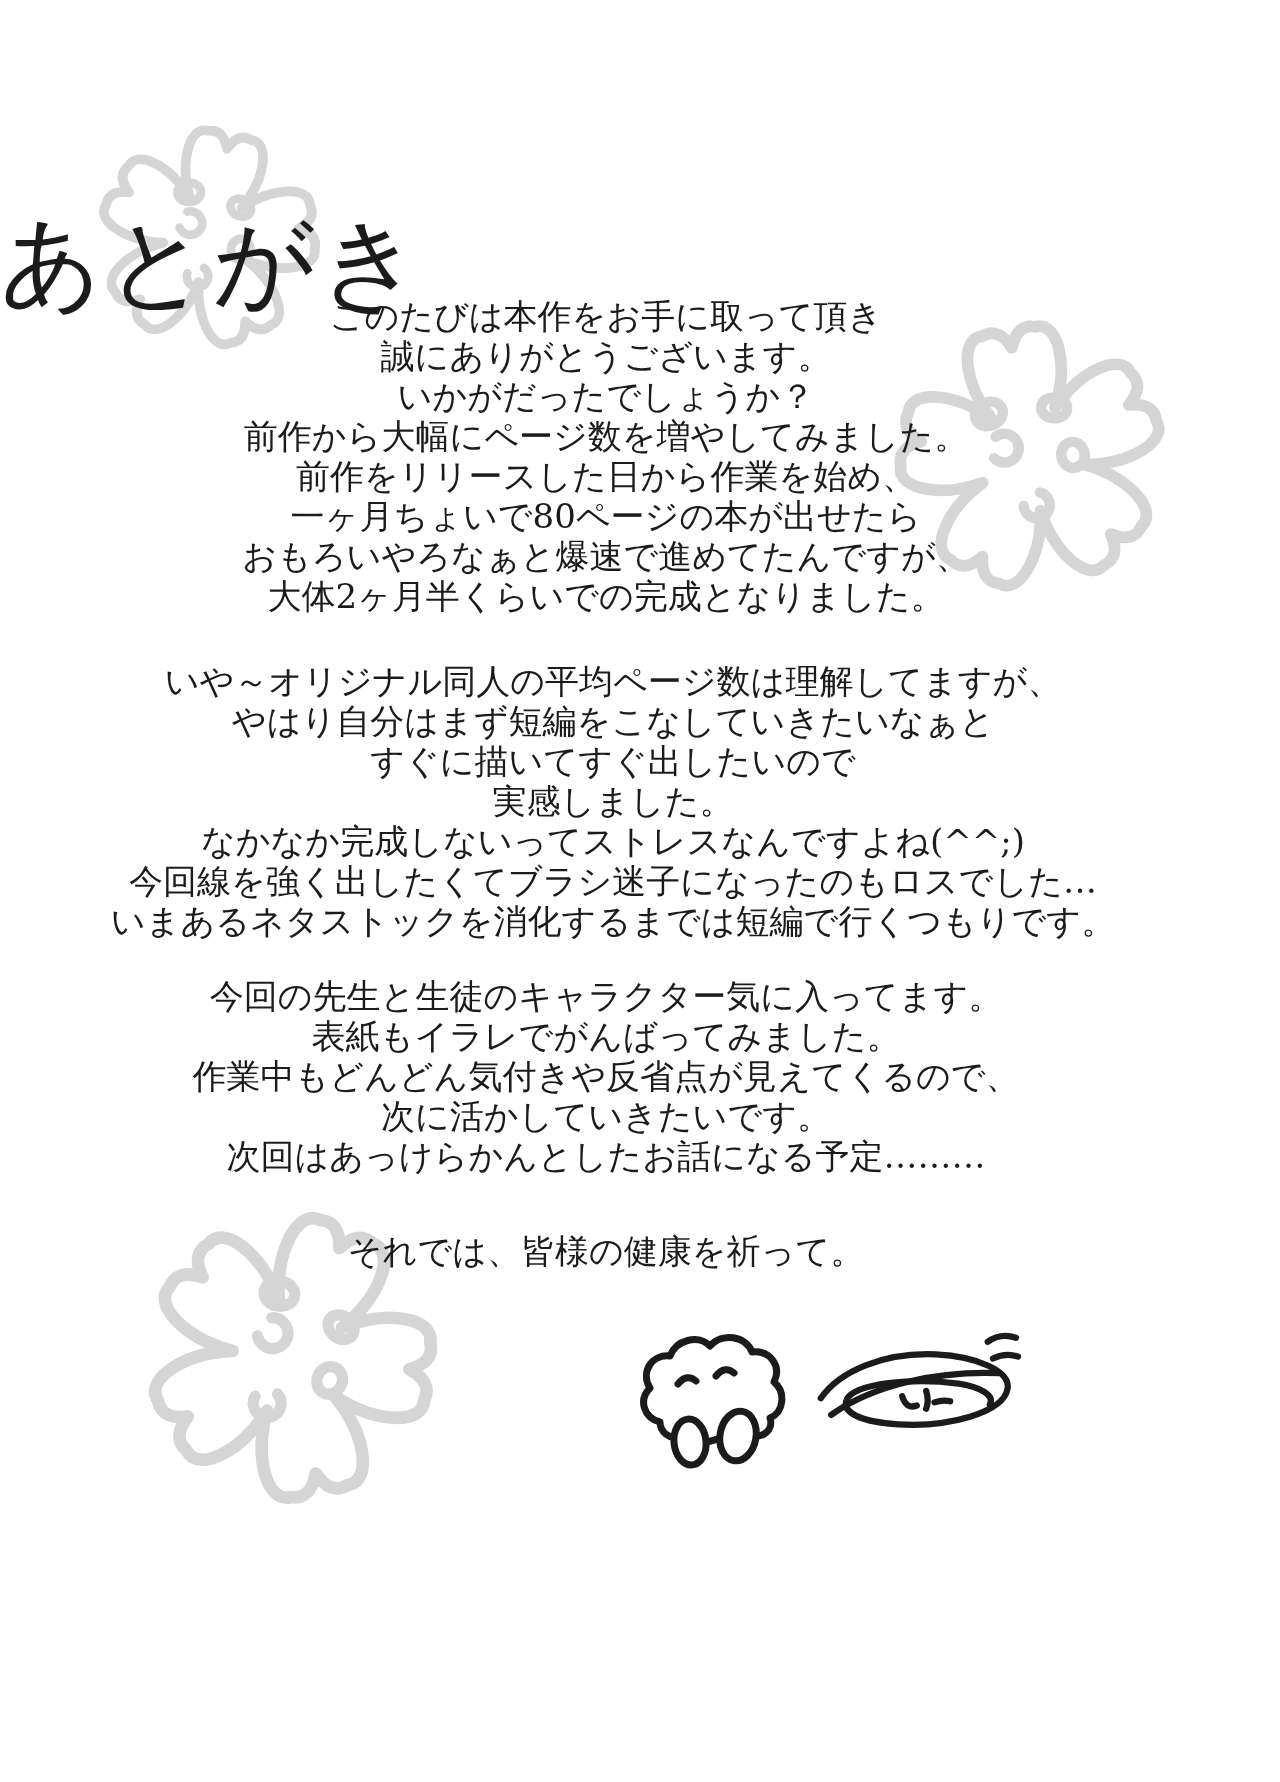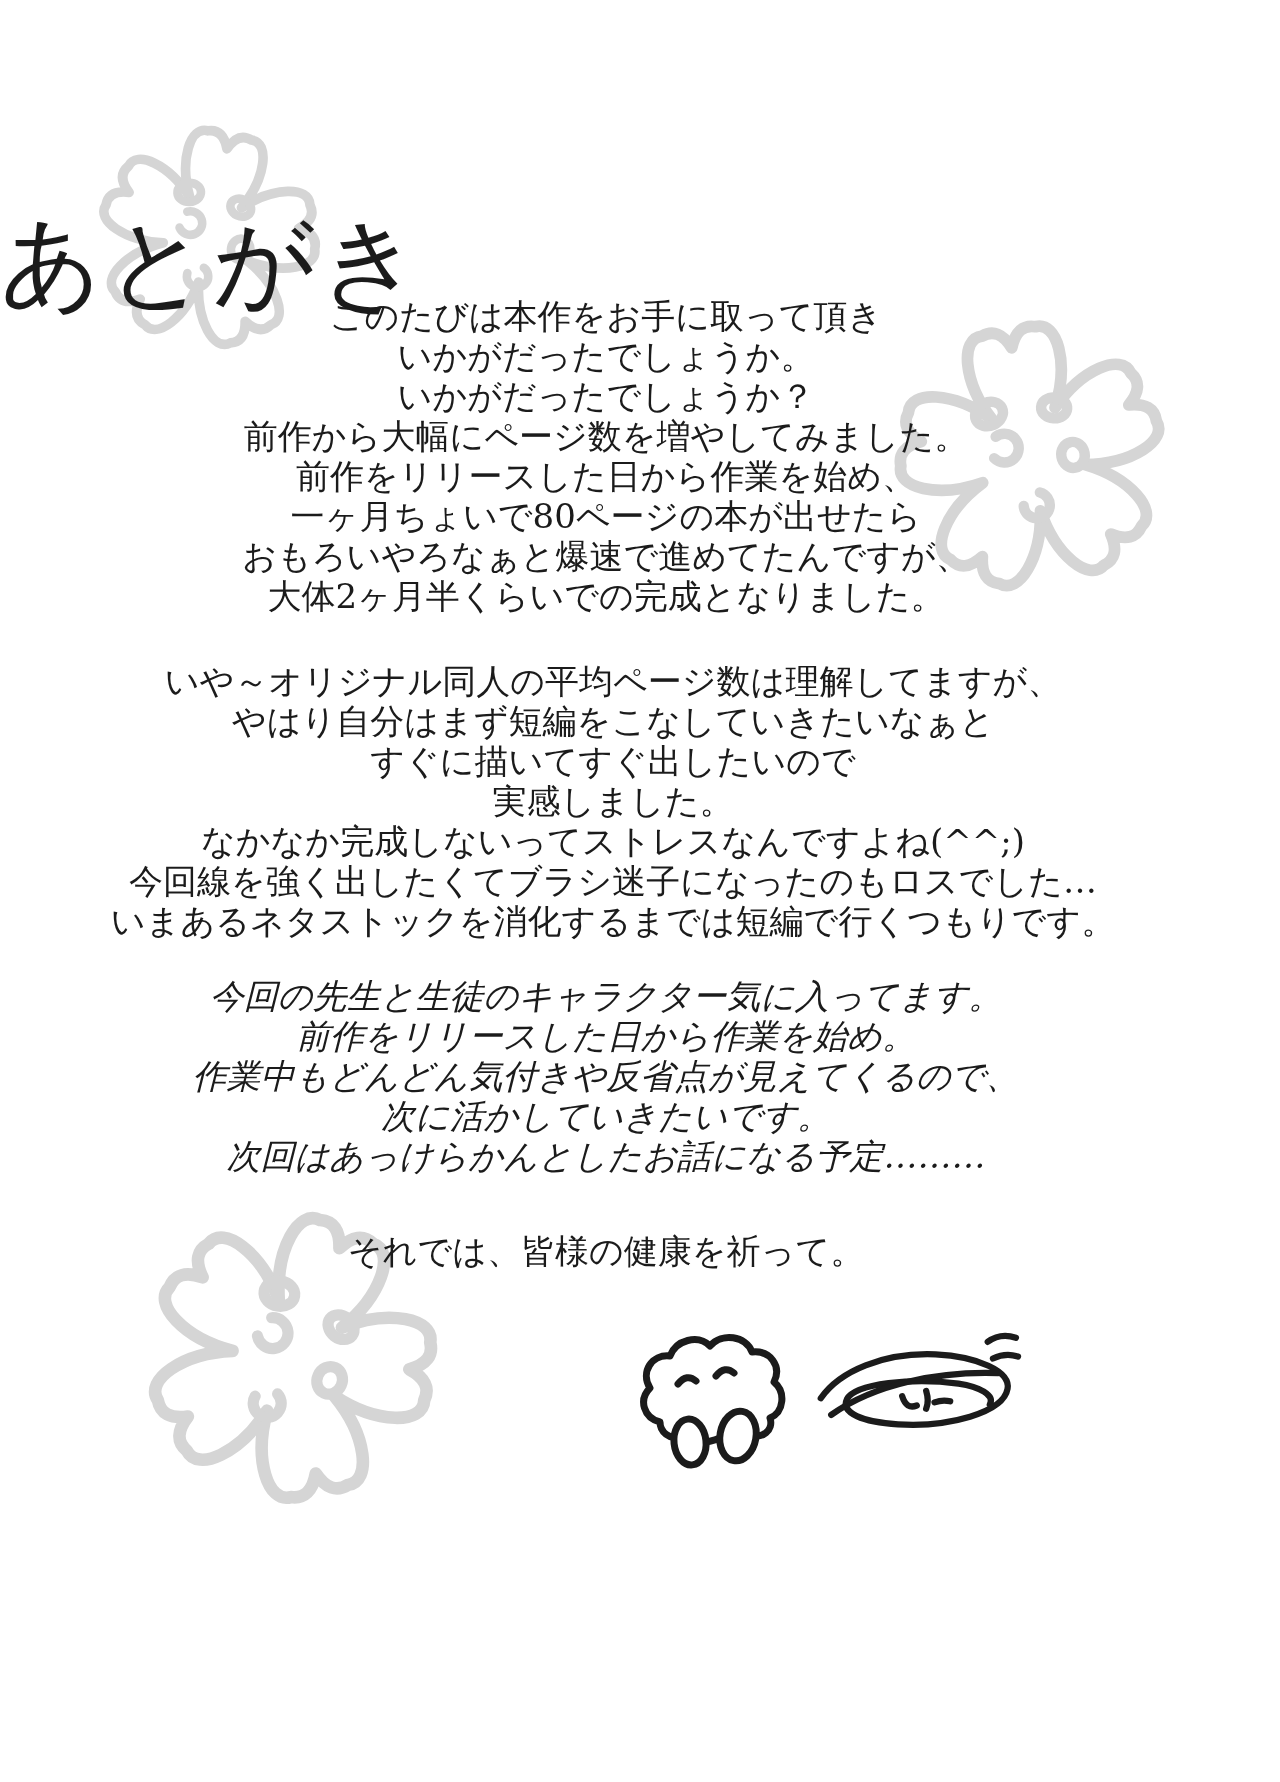--- a/index.html
+++ b/index.html
@@ -29,21 +29,21 @@
   }
   .text-block{
     position:absolute;z-index:2;
     top:296px;left:0;width:1212px;
     text-align:center;
     font-size:34px;line-height:40px;
     white-space:nowrap;
   }
   .para{margin:0 0 45px 0;}
   .para.p2{margin-bottom:35px;padding-left:14px;}
-  .para.p3{margin-bottom:55px;font-style:italic;}
+  .para.p3{margin-bottom:55px;}
   .para.p4{margin-bottom:0;}
   
   .sig-row{position:absolute;z-index:2;left:630px;top:1318px;width:420px;height:170px;}
   .mascot{position:absolute;left:0;top:8px;width:168px;height:150px;}
   .mascot *{fill:none;stroke:#1b1b1b;stroke-width:7;stroke-linecap:round;stroke-linejoin:round;}
   .mascot .solid{fill:#ffffff;}
   .signature{position:absolute;left:172px;top:0;width:240px;height:150px;}
   .signature *{fill:none;stroke:#1b1b1b;stroke-width:6;stroke-linecap:round;stroke-linejoin:round;}
 </style>
 </head>
@@ -86,40 +86,40 @@
       <path d="M-12,36 a10,10 0 1 0 14,-8"></path>
     </g>
   </g>
 </svg>
 
 <h1 class="page-title">あとがき</h1>
 
 <div class="text-block">
   <div class="para p1">
     <div>このたびは本作をお手に取って頂き</div>
-    <div>いかがだったでしょうか。</div>
+    <div>誠にありがとうございます。</div>
     <div>いかがだったでしょうか？</div>
     <div>前作から大幅にページ数を増やしてみました。</div>
     <div>前作をリリースした日から作業を始め、</div>
     <div>一ヶ月ちょいで80ページの本が出せたら</div>
     <div>おもろいやろなぁと爆速で進めてたんですが、</div>
     <div>大体2ヶ月半くらいでの完成となりました。</div>
   </div>
   <div class="para p2">
     <div>いや～オリジナル同人の平均ページ数は理解してますが、</div>
     <div>やはり自分はまず短編をこなしていきたいなぁと</div>
     <div>すぐに描いてすぐ出したいので</div>
     <div>実感しました。</div>
     <div>なかなか完成しないってストレスなんですよね(^^;)</div>
     <div>今回線を強く出したくてブラシ迷子になったのもロスでした…</div>
     <div>いまあるネタストックを消化するまでは短編で行くつもりです。</div>
   </div>
   <div class="para p3">
     <div>今回の先生と生徒のキャラクター気に入ってます。</div>
-    <div>前作をリリースした日から作業を始め。</div>
+    <div>表紙もイラレでがんばってみました。</div>
     <div>作業中もどんどん気付きや反省点が見えてくるので、</div>
     <div>次に活かしていきたいです。</div>
     <div>次回はあっけらかんとしたお話になる予定………</div>
   </div>
   <div class="para p4">
     <div>それでは、皆様の健康を祈って。</div>
   </div>
 </div>
 
 <div class="sig-row">

